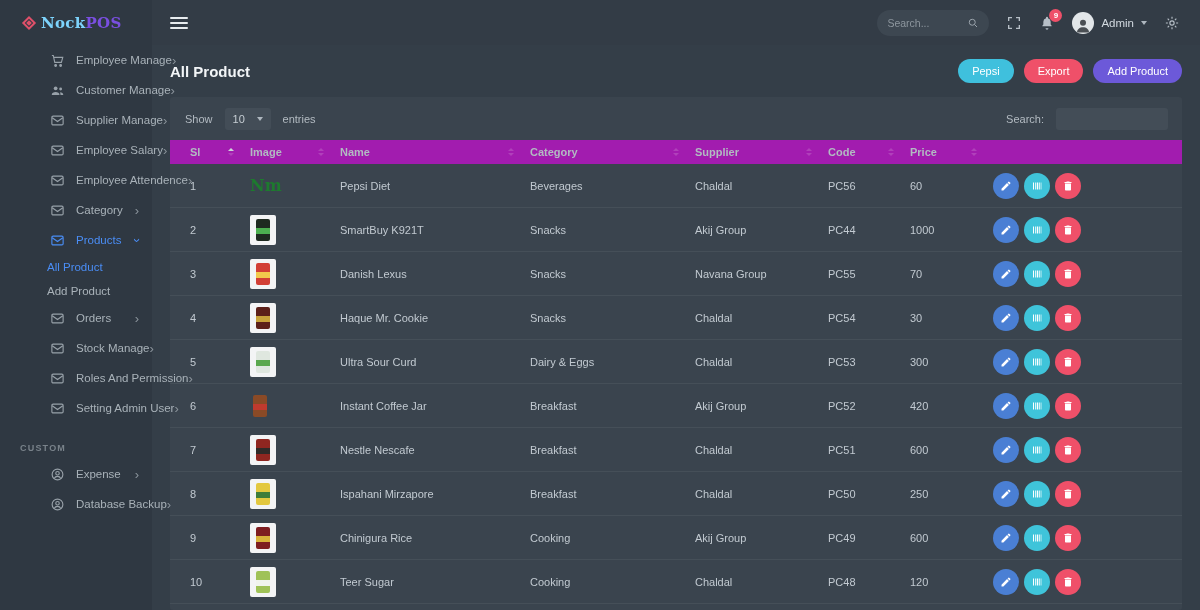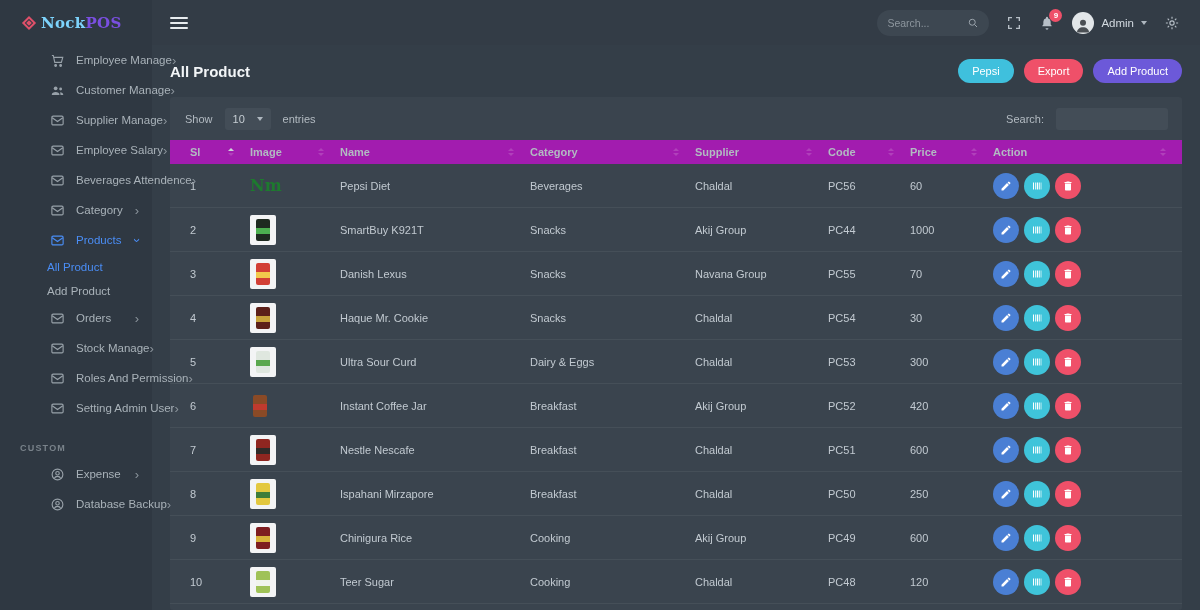--- a/index.html
+++ b/index.html
@@ -142,21 +142,21 @@
       </div>
       <div class="menu-item">
         <span class="mi-icon">
           <span style="display: flex;">
             <svg viewBox="0 0 24 24" fill="none" stroke="currentColor" stroke-width="1.8">
               <rect x="3" y="5" width="18" height="14" rx="2"></rect>
               <path d="M3.5 7.5l8.5 6 8.5-6"></path>
             </svg>
           </span>
         </span>
-        <span class="mi-label">Beverages Attendence</span>
+        <span class="mi-label">Employee Attendence</span>
         <span class="mi-chev">›</span>
       </div>
       <div class="menu-item">
         <span class="mi-icon">
           <span style="display: flex;">
             <svg viewBox="0 0 24 24" fill="none" stroke="currentColor" stroke-width="1.8">
               <rect x="3" y="5" width="18" height="14" rx="2"></rect>
               <path d="M3.5 7.5l8.5 6 8.5-6"></path>
             </svg>
           </span>
@@ -373,27 +373,20 @@
               <i class="s-dn"></i>
             </span>
           </div>
           <div class="th">
             <span>Price</span>
             <span class="sort">
               <i class="s-up"></i>
               <i class="s-dn"></i>
             </span>
           </div>
-          <div class="th">
-            <span>Action</span>
-            <span class="sort">
-              <i class="s-up"></i>
-              <i class="s-dn"></i>
-            </span>
-          </div>
         </div>
       <div>
           <div class="grid trow">
             <div class="td">1</div>
             <div class="td"><span class="broken-img">Nm</span></div>
             <div class="td">Pepsi Diet</div>
             <div class="td">Beverages</div>
             <div class="td">Chaldal</div>
             <div class="td">PC56</div>
             <div class="td">60</div>

